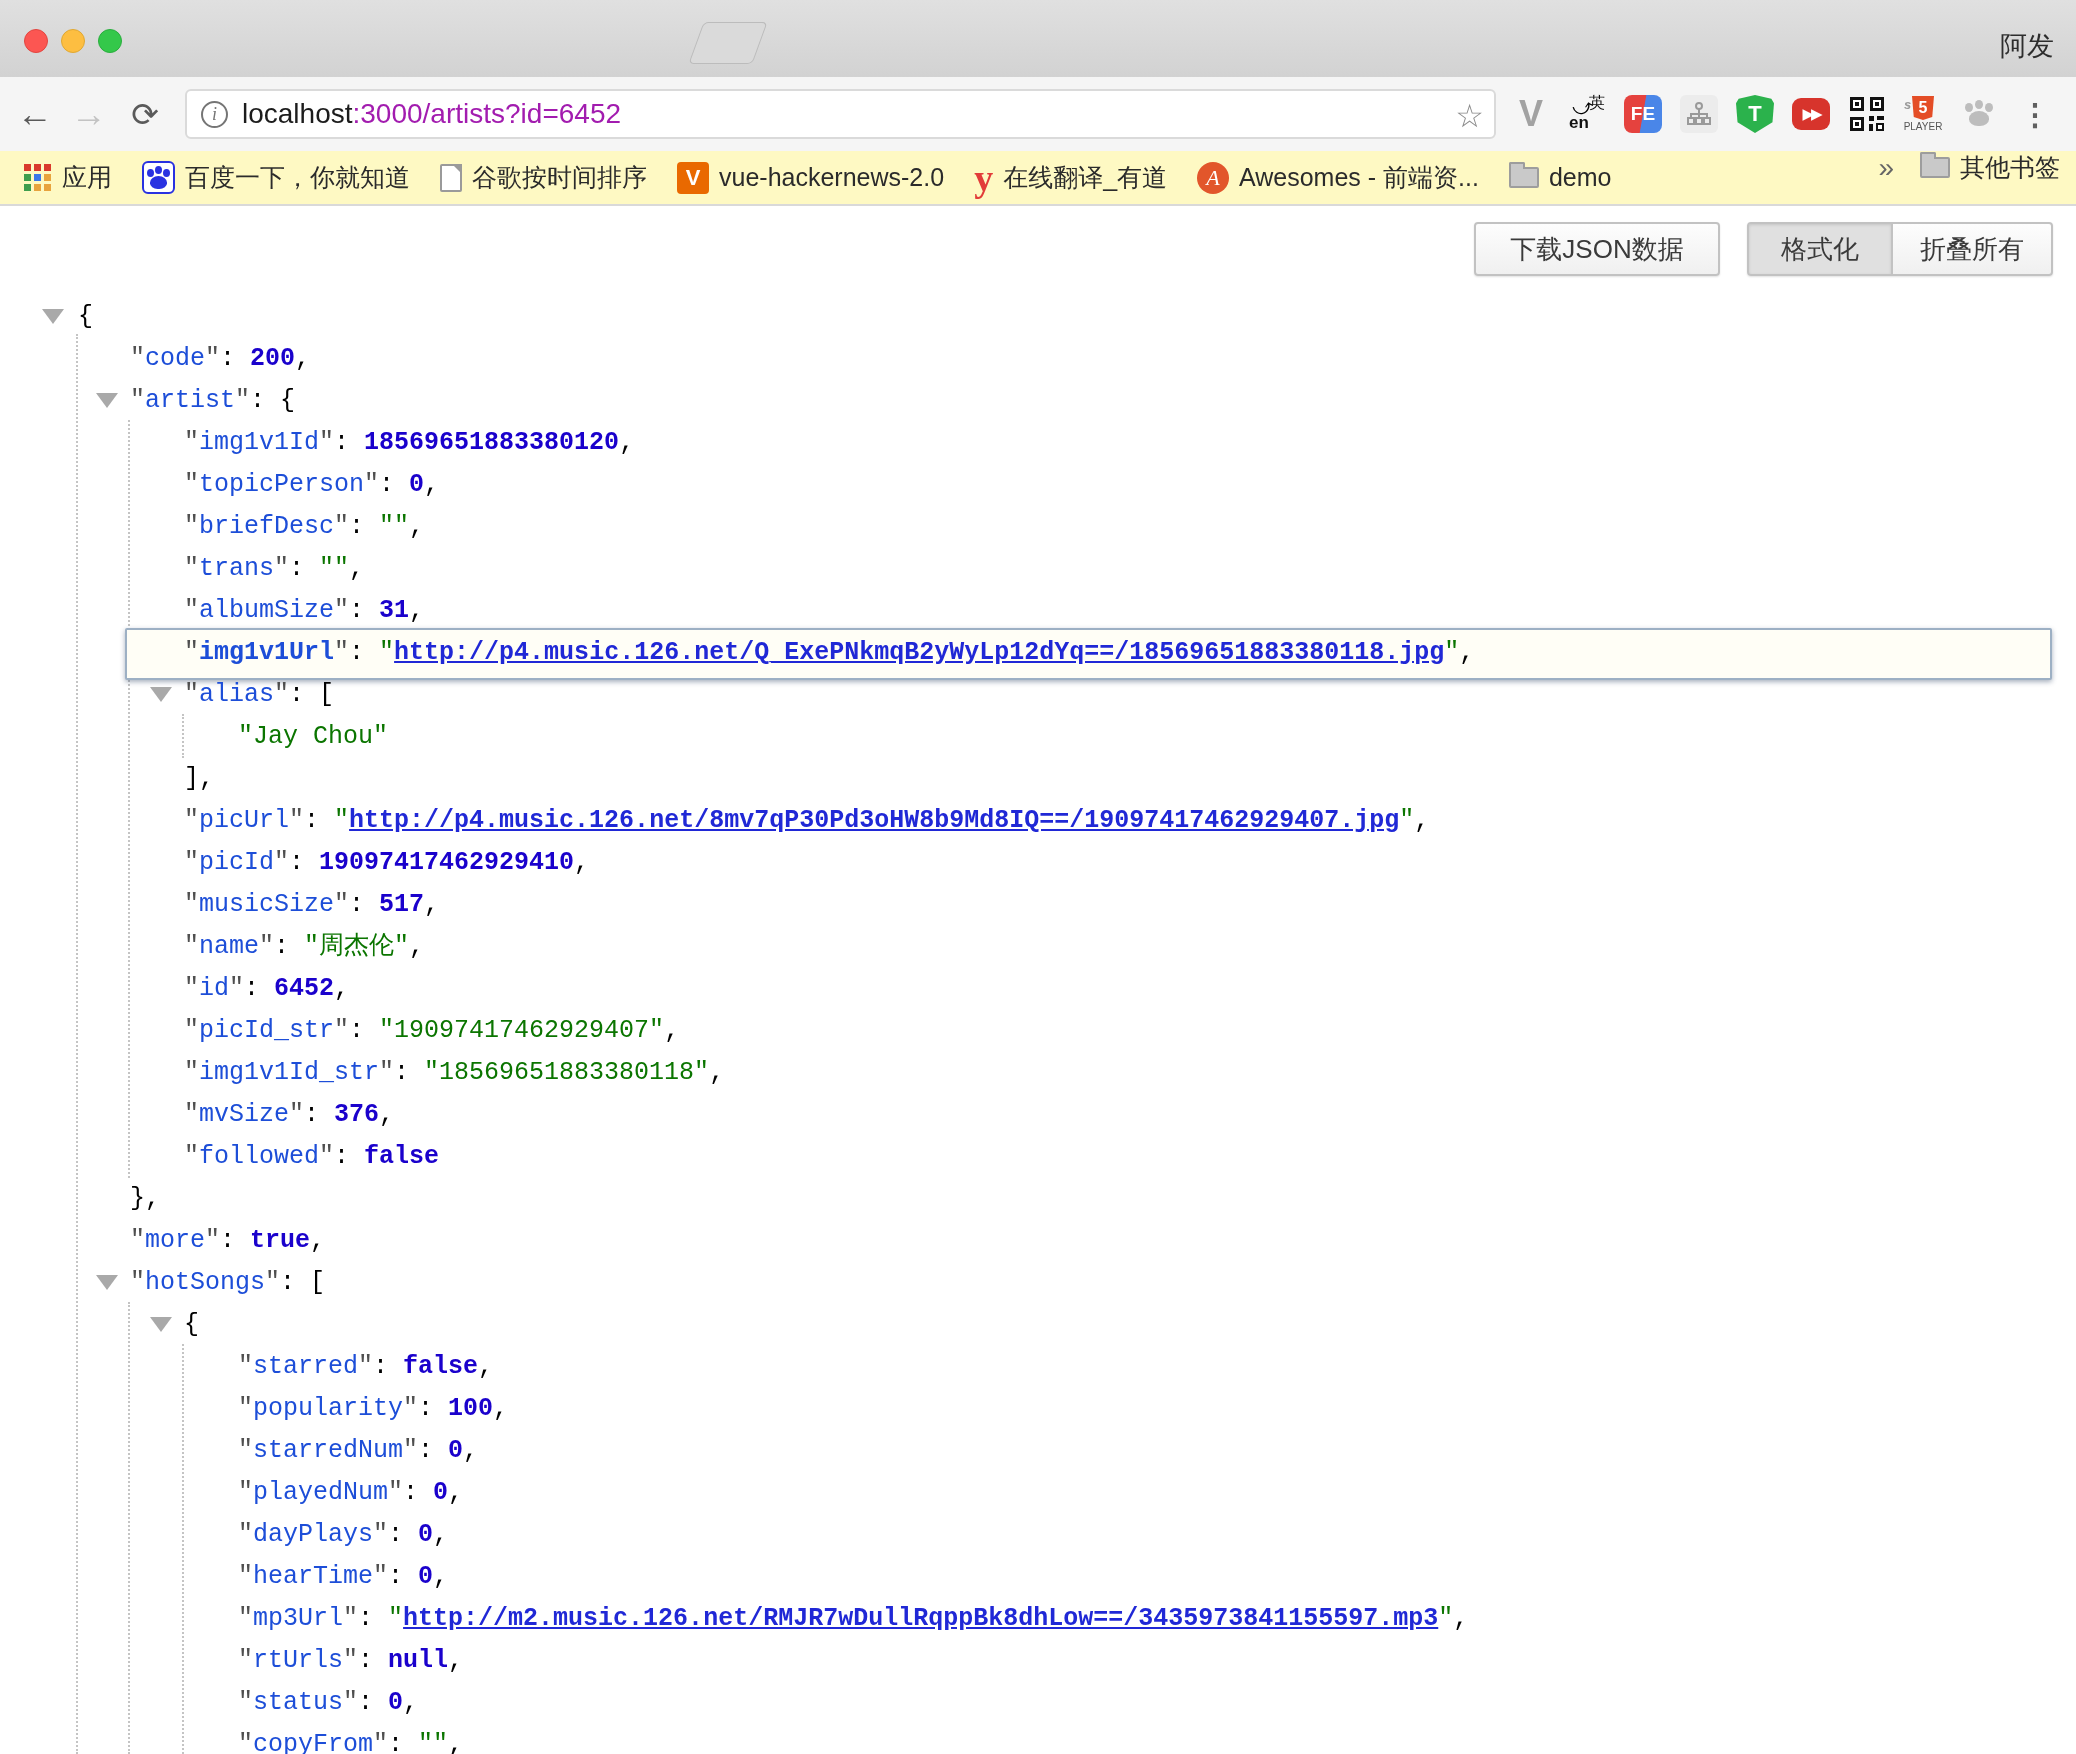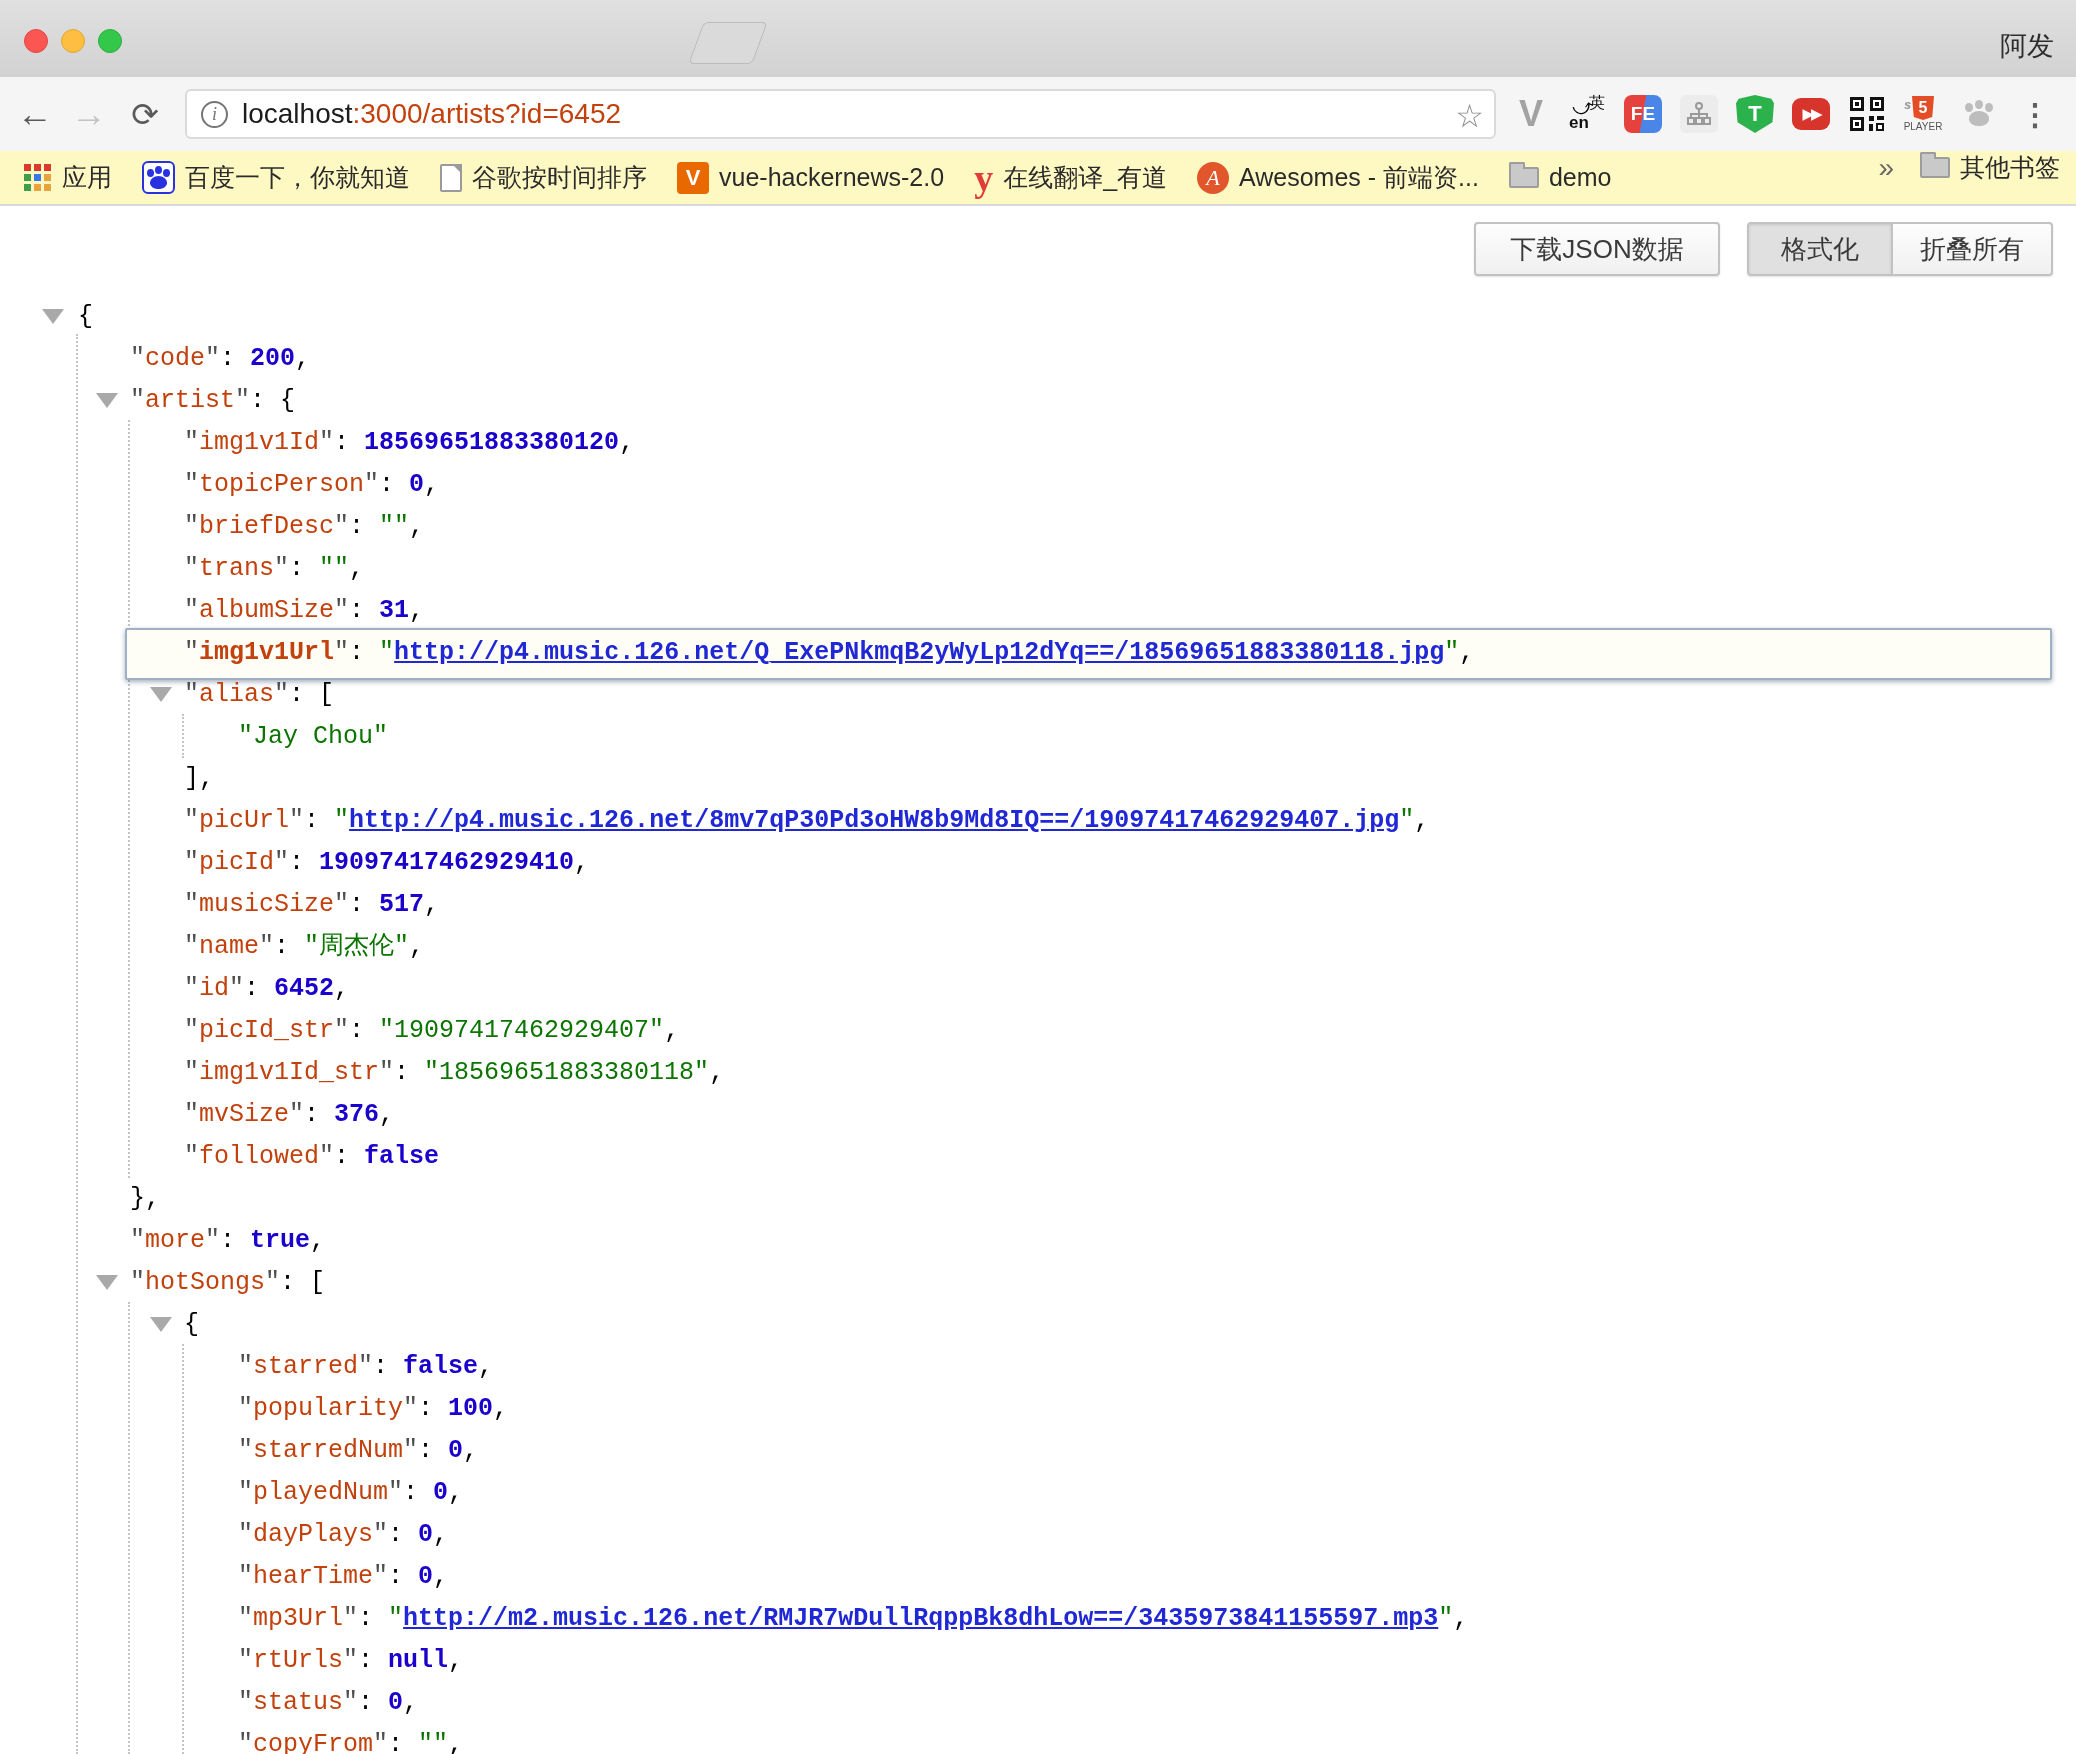--- a/index.html
+++ b/index.html
@@ -48,21 +48,21 @@
 
   .omnibox { position:absolute; left:185px; top:12px; width:1311px; height:50px;
              background:#fff; border:2px solid #dadada; border-radius:6px;
              display:flex; align-items:center; padding:0 14px; }
   .info-icon { width:27px; height:27px; border:2px solid #757575; border-radius:50%;
                color:#757575; font-size:18px; display:flex; align-items:center;
                justify-content:center; flex:0 0 auto; font-style:italic;
                font-family:"Liberation Serif", serif; }
   .url { margin-left:14px; font-size:28px; white-space:nowrap; }
   .url .host { color:#1c1c1c; }
-  .url .rest { color:#c2410c; }
+  .url .rest { color:#a21caf; }
   .star-btn { position:absolute; right:10px; top:6px; font-size:32px; color:#8b8b8b; }
 
   .ext-row { position:absolute; left:1512px; top:10px; height:54px; display:flex;
              align-items:center; gap:18px; }
   .ext { width:38px; height:38px; display:flex; align-items:center; justify-content:center;
          position:relative; flex:0 0 auto; }
   .ext-vue { color:#a2a2a2; font-weight:bold; font-size:36px; }
   .ext-yd  { font-size:15px; color:#111; line-height:1; }
   .ext-yd .cn { position:absolute; right:1px; top:0; font-size:16px; }
   .ext-yd .en { position:absolute; left:1px; bottom:2px; font-size:17px; font-weight:bold; }
@@ -154,21 +154,21 @@
   .ind0 { padding-left:78px; }
   .ind1 { padding-left:130px; }
   .ind2 { padding-left:184px; }
   .ind3 { padding-left:238px; }
   .tri { position:absolute; top:0; width:0; height:0; border-left:11px solid transparent;
          border-right:11px solid transparent; border-top:15px solid #a9a9a9;
          margin-top:13px; cursor:pointer; }
   .ind0 > .tri { left:42px; } .ind1 > .tri { left:96px; }
   .ind2 > .tri { left:150px; }
   .q    { color:#4f4f4f; }
-  .key  { color:#c2410c; }
+  .key  { color:#1d4ed8; }
   .pn   { color:#000; }
   .num  { color:#1A01CC; font-weight:bold; }
   .str  { color:#0B7500; }
   .lnk  { color:#2028d6; text-decoration:underline; font-weight:bold; }
   .line.hl .key { font-weight:bold; }
   .hlbox { position:absolute; left:125px; right:24px; top:-4px; bottom:-6px;
            background:#fffef6; border:2px solid #9db0c4; border-radius:2px;
            box-shadow:0 2px 5px rgba(60,80,110,0.45); z-index:-1; }
 </style>
 </head>

